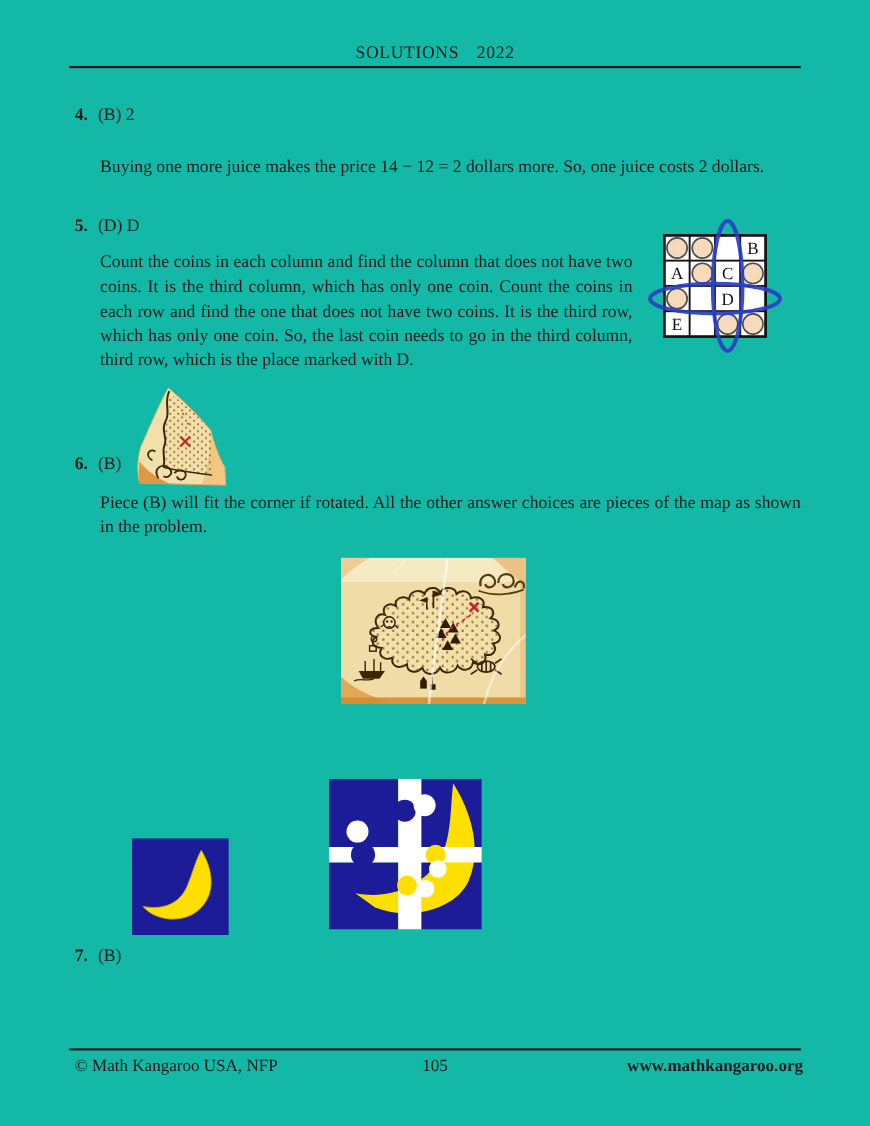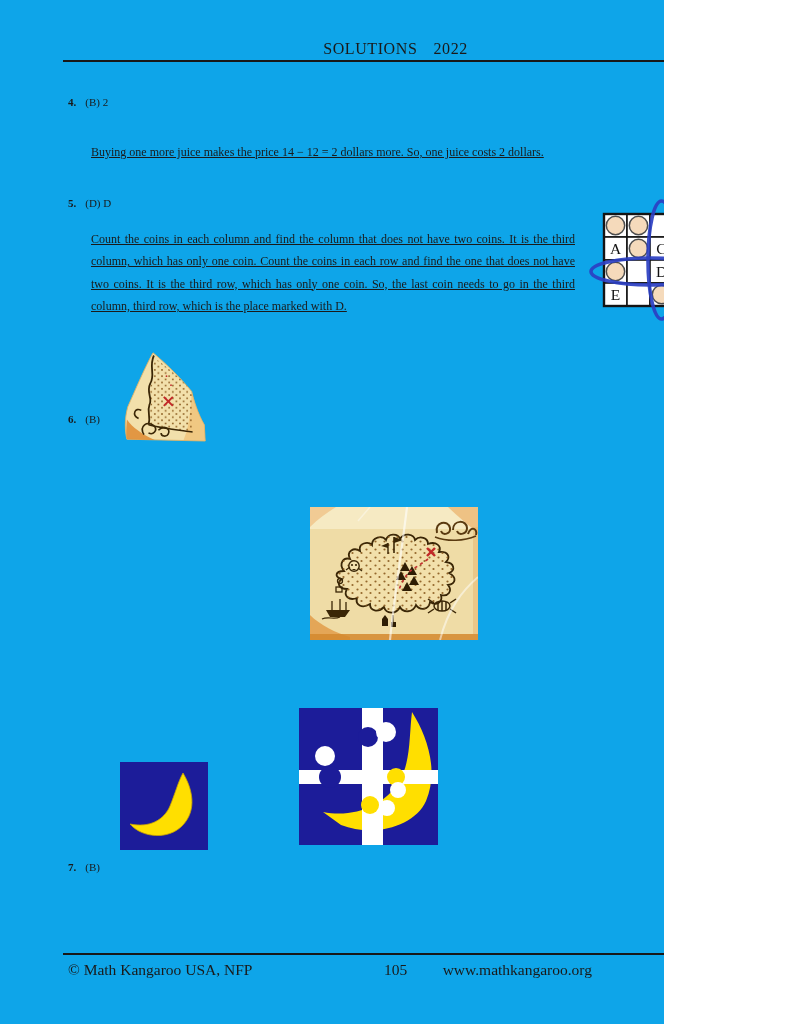--- a/index.html
+++ b/index.html
@@ -1,30 +1,30 @@
 <!DOCTYPE html>
 <html><head>
 <meta charset="utf-8">
 <style>
   html,body{margin:0;padding:0;background:#ffffff;}
-  .page{position:relative;width:664px;height:1024px;background:#0ea5e9;overflow:hidden;
+  .page{position:relative;width:791px;height:1024px;background:#14b8a6;overflow:hidden;
         font-family:"Liberation Serif","DejaVu Serif",serif;color:#1a1a1a;}
   .rule{position:absolute;left:63px;width:665px;height:2px;background:#181818;}
   .doc-title{position:absolute;top:40px;left:0;width:791px;text-align:center;
              font-size:16px;letter-spacing:.6px;}
   .title-gap{display:inline-block;width:16px;}
-  .prob-label{position:absolute;left:68px;font-size:11px;white-space:nowrap;}
+  .prob-label{position:absolute;left:68px;font-size:16px;white-space:nowrap;}
   .pnum{font-weight:bold;margin-right:9px;}
-  .body-text{position:absolute;font-size:12px;line-height:22.3px;text-decoration:underline;}
+  .body-text{position:absolute;font-size:16px;line-height:22.3px;}
   .jtext{text-align:justify;}
   svg.fig{position:absolute;display:block;}
   .footer-text{position:absolute;top:961px;font-size:15.5px;}
   .footer-left{left:68px;text-align:right;}
   .footer-center{left:0;width:791px;text-align:center;font-family:Liberation Serif, serif;}
-  .footer-right{right:72px;text-align:left;}
+  .footer-right{right:61px;text-align:left;font-weight:bold;}
 </style>
 </head>
 <body>
 
 <div class="page">
 
   <div class="doc-title">
     <span>SOLUTIONS</span><span class="title-gap"></span><span>2022</span>
   </div>
   <div class="rule" style="top:60px"></div>
@@ -95,20 +95,21 @@
       <line x1="52" y1="53" x2="62" y2="63"></line>
       <line x1="62" y1="53" x2="52" y2="63"></line>
     </g>
     <circle cx="60" cy="40" r="1" fill="#c23030"></circle>
     <circle cx="55" cy="30" r="1" fill="#c23030"></circle>
   </svg>
 
   <div class="prob-label" style="top:413px">
     <span class="pnum">6.</span><span>(B)</span>
   </div>
+  <div class="body-text jtext" style="left:91px;top:447px;width:637px">Piece (B) will fit the corner if rotated. All the other answer choices are pieces of the map as shown in the problem.</div>
 
   <svg class="fig" viewBox="0 0 168 133" style="left:310px;top:507px;width:168px;height:133px">
     <defs>
       <pattern id="dotsB" width="9" height="8" patternUnits="userSpaceOnUse">
         <circle cx="2.5" cy="2.5" r="1.1" fill="#8a5a1e"></circle>
         <circle cx="6.5" cy="6" r="1.1" fill="#8a5a1e"></circle>
       </pattern>
       <path id="isl" d="M 34 64 C 28 56 34 50 40 52 C 36 44 44 40 50 44 C 48 36 58 34 62 38 C 62 30 72 28 76 33 C 78 26 88 26 90 32 C 94 25 104 27 105 33 C 110 28 118 31 118 37 C 126 34 132 39 129 45 C 138 44 141 50 136 55 C 144 56 146 63 139 66 C 147 70 146 77 138 78 C 143 84 138 90 131 88 C 133 96 126 99 120 95 C 119 103 110 104 106 98 C 103 106 93 106 90 100 C 86 108 76 107 74 100 C 68 106 60 104 60 97 C 52 102 45 98 47 91 C 39 94 33 89 37 82 C 29 82 26 76 32 72 C 24 70 25 64 34 64 Z"></path>
     </defs>
     <rect x="0" y="0" width="168" height="133" fill="#efdca6"></rect>

